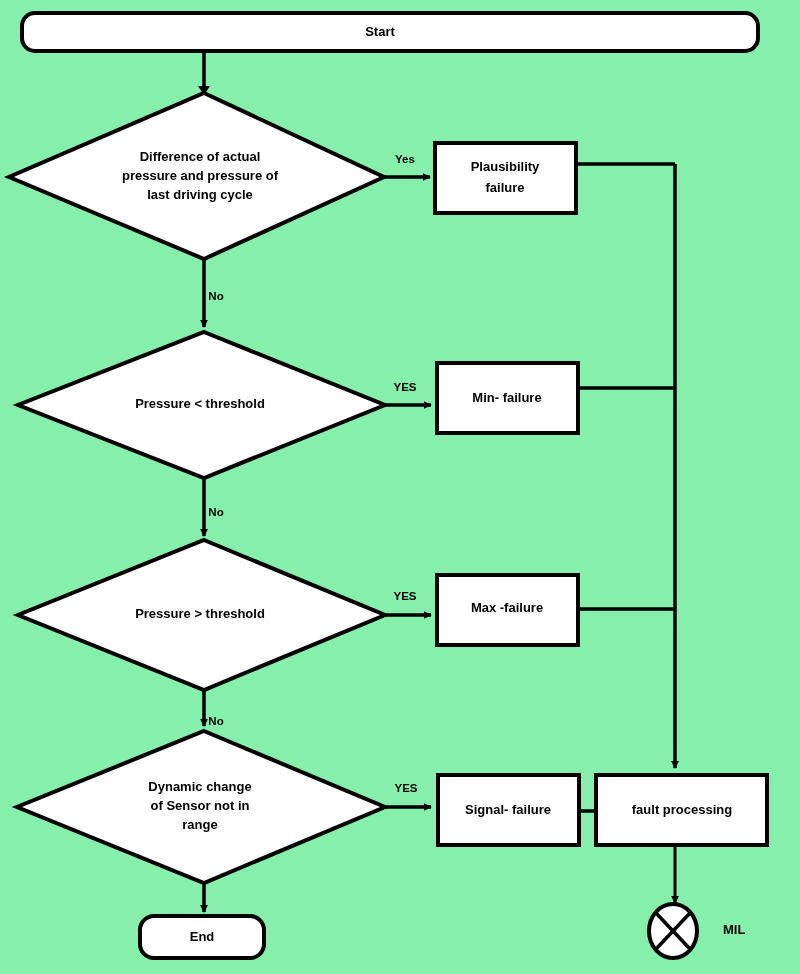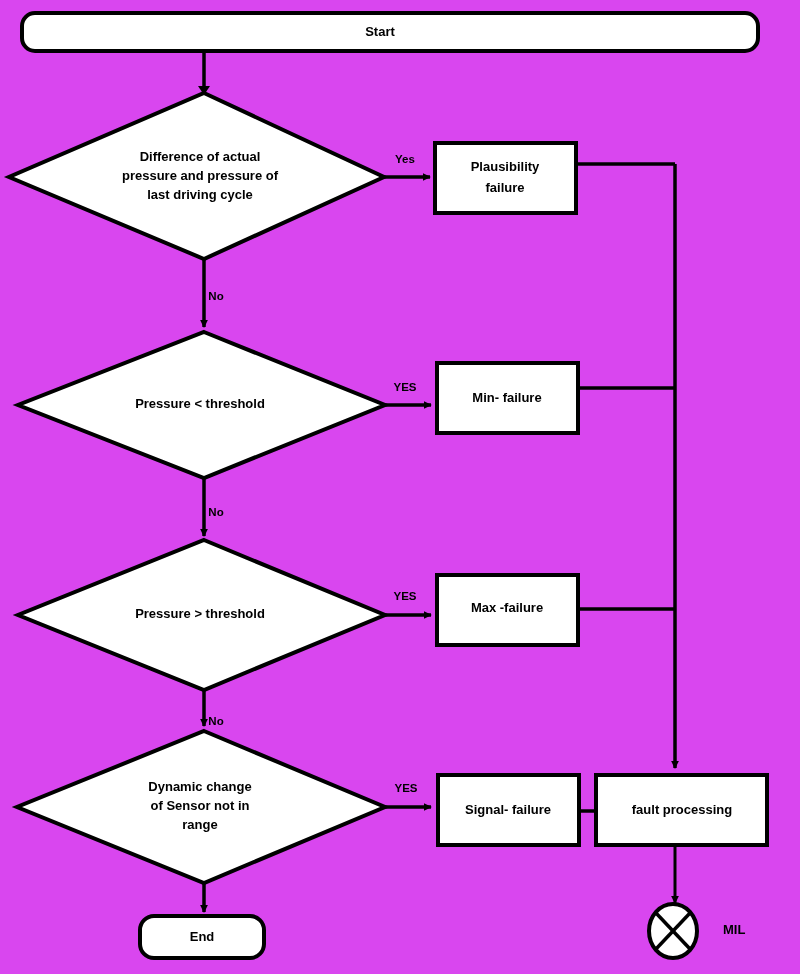--- a/index.html
+++ b/index.html
@@ -4,21 +4,21 @@
 <style>
   html, body {
     margin: 0;
     padding: 0;
     background: #ffffff;
   }
   #flow-root {
     position: relative;
     width: 800px;
     height: 974px;
-    background: #d946ef;
+    background: #86efac;
     font-family: "Liberation Sans", sans-serif;
   }
   svg.flow-canvas {
     display: block;
     width: 800px;
     height: 974px;
   }
   .shape-stroke {
     fill: #ffffff;
     stroke: #000000;

